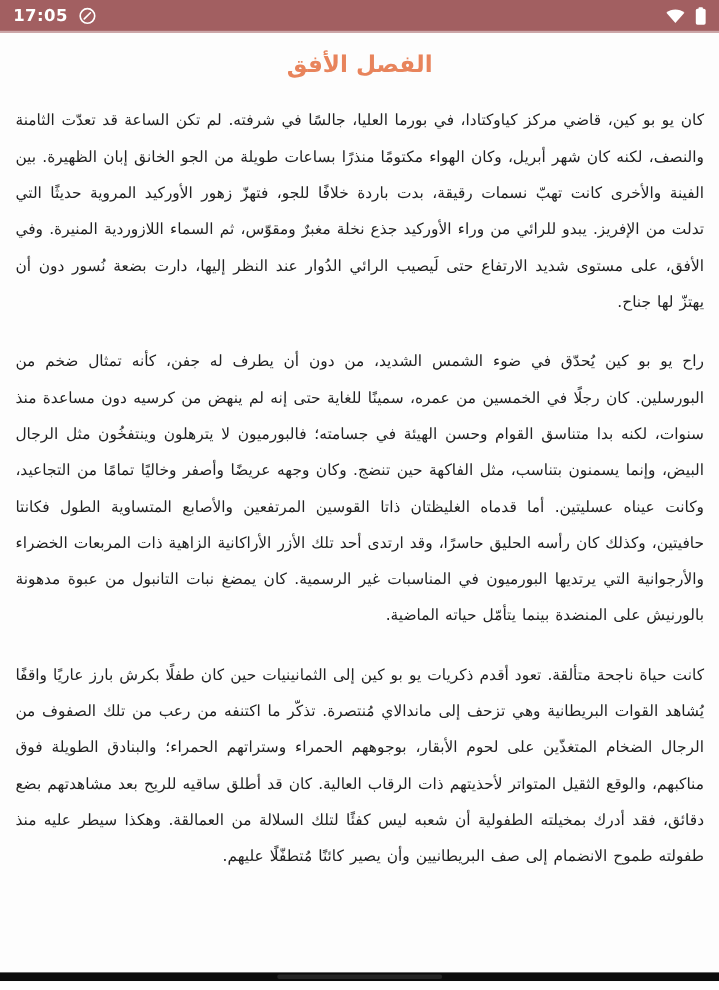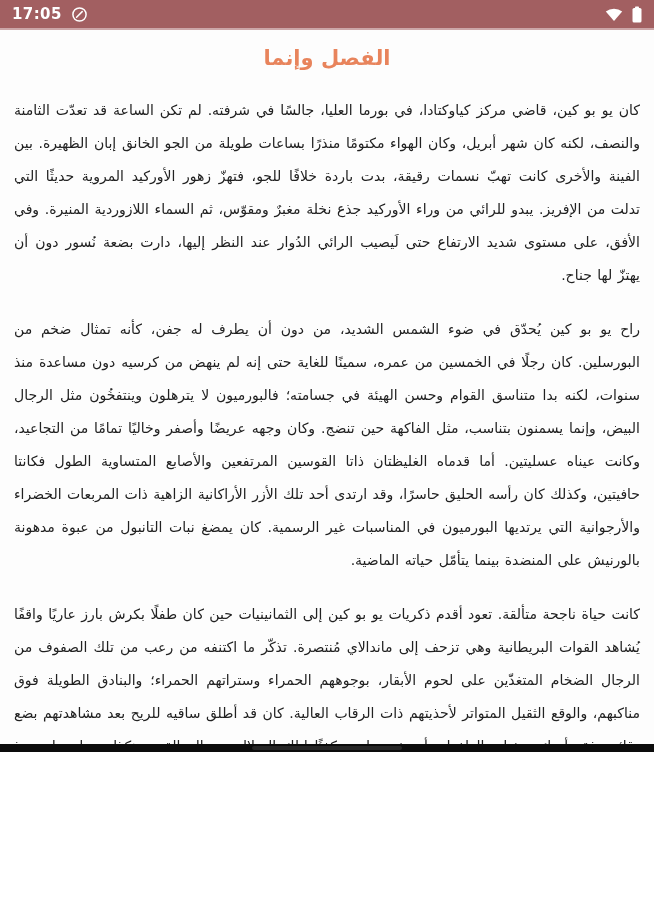--- a/index.html
+++ b/index.html
@@ -3,21 +3,21 @@
 <meta charset="utf-8">
 <style>
   html, body {
     margin: 0;
     padding: 0;
     background: #ffffff;
   }
   .screen {
     position: relative;
     width: 654px;
-    height: 752px;
+    height: 892px;
     margin: 0 auto;
     background: #fdfdfd;
     font-family: "DejaVu Sans", sans-serif;
     display: flex;
     flex-direction: column;
     overflow: hidden;
   }
   
   .status-bar {
     height: 28px;
@@ -108,21 +108,21 @@
       <span class="sb-icon">
         <svg width="10" height="17" viewBox="0 0 10 17">
           <rect x="3" y="0.5" width="4" height="2.5" rx="0.8" fill="#ffffff"></rect>
           <rect x="0.5" y="2" width="9" height="14.5" rx="1.6" fill="#ffffff"></rect>
         </svg>
       </span>
     </div>
   </header>
 
   <main class="page">
-    <h1 class="chapter-title">الفصل وإنما</h1>
+    <h1 class="chapter-title">الفصل الأفق</h1>
     <p class="para">كان يو بو كين، قاضي مركز كياوكتادا، في بورما العليا، جالسًا في شرفته. لم تكن الساعة قد تعدّت الثامنة والنصف، لكنه كان شهر أبريل، وكان الهواء مكتومًا منذرًا بساعات طويلة من الجو الخانق إبان الظهيرة. بين الفينة والأخرى كانت تهبّ نسمات رقيقة، بدت باردة خلافًا للجو، فتهزّ زهور الأوركيد المروية حديثًا التي تدلت من الإفريز. يبدو للرائي من وراء الأوركيد جذع نخلة مغبرٌ ومقوّس، ثم السماء اللازوردية المنيرة. وفي الأفق، على مستوى شديد الارتفاع حتى لَيصيب الرائي الدُوار عند النظر إليها، دارت بضعة نُسور دون أن يهتزّ لها جناح.</p>
     <p class="para">راح يو بو كين يُحدّق في ضوء الشمس الشديد، من دون أن يطرف له جفن، كأنه تمثال ضخم من البورسلين. كان رجلًا في الخمسين من عمره، سمينًا للغاية حتى إنه لم ينهض من كرسيه دون مساعدة منذ سنوات، لكنه بدا متناسق القوام وحسن الهيئة في جسامته؛ فالبورميون لا يترهلون وينتفخُون مثل الرجال البيض، وإنما يسمنون بتناسب، مثل الفاكهة حين تنضج. وكان وجهه عريضًا وأصفر وخاليًا تمامًا من التجاعيد، وكانت عيناه عسليتين. أما قدماه الغليظتان ذاتا القوسين المرتفعين والأصابع المتساوية الطول فكانتا حافيتين، وكذلك كان رأسه الحليق حاسرًا، وقد ارتدى أحد تلك الأزر الأراكانية الزاهية ذات المربعات الخضراء والأرجوانية التي يرتديها البورميون في المناسبات غير الرسمية. كان يمضغ نبات التانبول من عبوة مدهونة بالورنيش على المنضدة بينما يتأمّل حياته الماضية.</p>
     <p class="para">كانت حياة ناجحة متألقة. تعود أقدم ذكريات يو بو كين إلى الثمانينيات حين كان طفلًا بكرش بارز عاريًا واقفًا يُشاهد القوات البريطانية وهي تزحف إلى ماندالاي مُنتصرة. تذكّر ما اكتنفه من رعب من تلك الصفوف من الرجال الضخام المتغذّين على لحوم الأبقار، بوجوههم الحمراء وستراتهم الحمراء؛ والبنادق الطويلة فوق مناكبهم، والوقع الثقيل المتواتر لأحذيتهم ذات الرقاب العالية. كان قد أطلق ساقيه للريح بعد مشاهدتهم بضع دقائق، فقد أدرك بمخيلته الطفولية أن شعبه ليس كفئًا لتلك السلالة من العمالقة. وهكذا سيطر عليه منذ طفولته طموح الانضمام إلى صف البريطانيين وأن يصير كائنًا مُتطفّلًا عليهم.</p>
   </main>
 
   <footer class="nav-bar">
     <div class="nav-pill"></div>
   </footer>
 
 </div>

